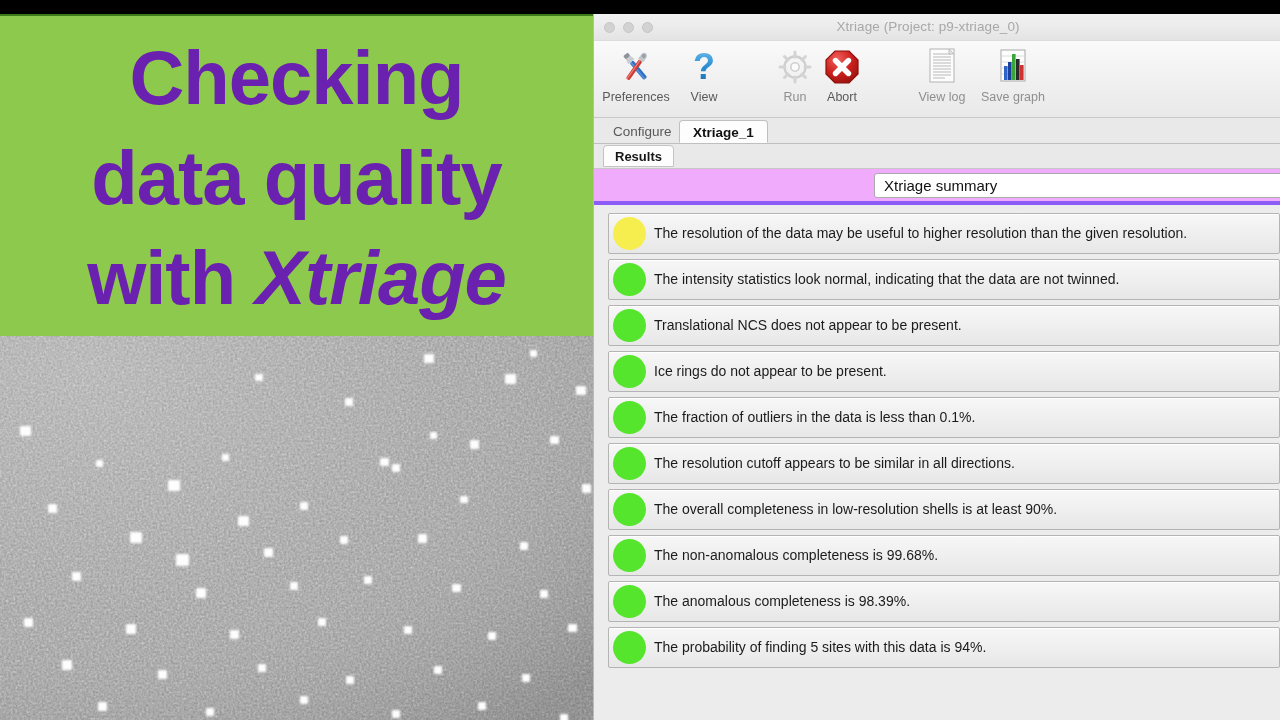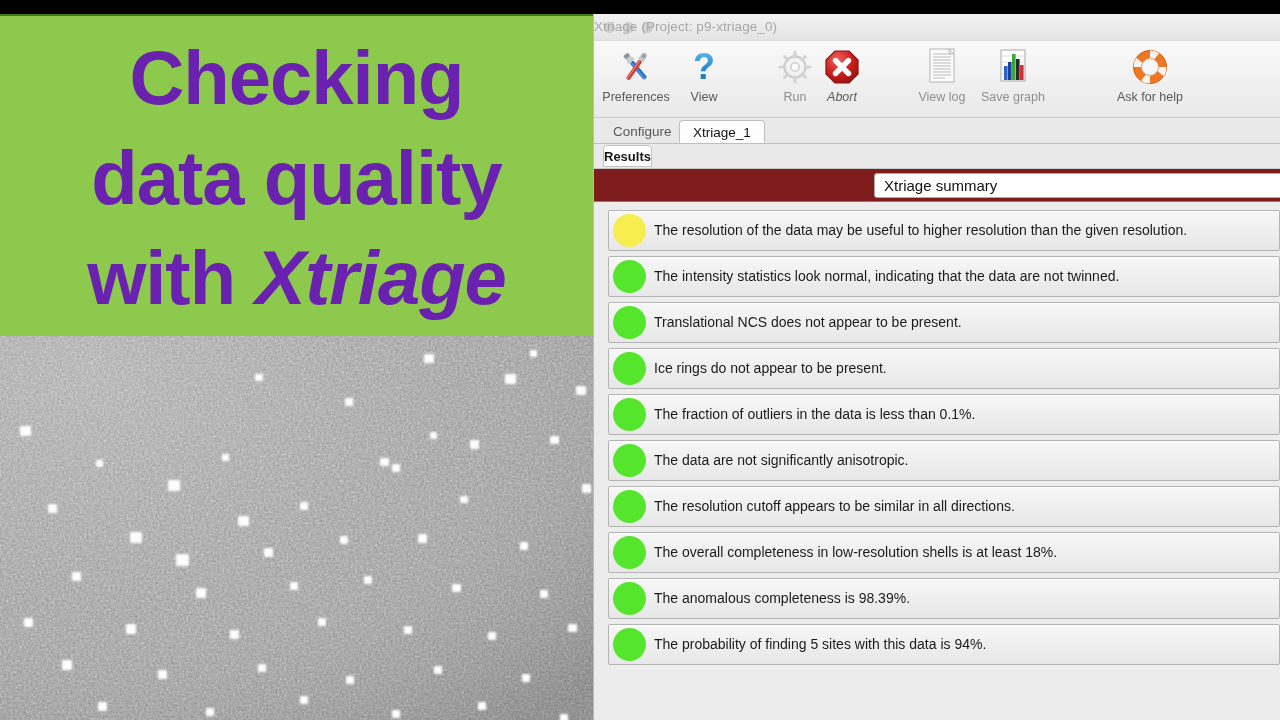--- a/index.html
+++ b/index.html
@@ -80,20 +80,21 @@
     border-radius: 50%;
     background: #d2d2d2;
     border: 1px solid #c6c6c6;
     box-sizing: border-box;
   }
   #tl-close { left: 10px; }
   #tl-min   { left: 29px; }
   #tl-max   { left: 48px; }
   #window-title {
     position: absolute; left: 0; right: 0; top: 5px;
+    text-align: center;
     font-size: 13.5px;
     color: #a8a8a8;
     letter-spacing: 0.1px;
     padding-right: 18px;
   }
 
   
   #toolbar {
     position: relative;
     height: 76px;
@@ -133,53 +134,53 @@
     line-height: 23px;
     padding: 0 13px;
     font-size: 13.5px;
     box-sizing: border-box;
     cursor: default;
     white-space: nowrap;
   }
   .tab.inactive { color: #595959; background: transparent; }
   .tab.active {
     color: #111;
-    font-weight: normal;
+    font-weight: bold;
     background: #fdfdfd;
     border: 1px solid #bfbfbf;
     border-bottom: 1px solid #fdfdfd;
     border-radius: 4px 4px 0 0;
   }
 
   #subtabstrip {
     position: relative;
     height: 24px;
     background: #e9e9e9;
     border-bottom: 1px solid #c7c7c7;
   }
   .subtab {
     position: absolute; left: 9px; top: 1px;
     height: 22px; line-height: 22px;
-    padding: 0 0;
+    padding: 0 11px;
     font-size: 13px; font-weight: bold;
     color: #171717;
     background: #fdfdfd;
     border: 1px solid #c3c3c3;
     border-radius: 4px 4px 0 0;
     box-sizing: border-box;
     cursor: default;
     white-space: nowrap;
   }
 
   
   #chooser-row {
     position: relative;
     height: 32px;
-    background: #7f1d1d;
-    border-bottom: 1px solid #8b5cf6;
+    background: #f0abfc;
+    border-bottom: 4px solid #8b5cf6;
   }
   #summary-dropdown {
     position: absolute;
     left: 280px; top: 4px;
     width: 420px; height: 25px;
     background: #fff;
     border: 1px solid #aaa;
     border-radius: 3px;
     box-sizing: border-box;
     font-size: 15px;
@@ -389,21 +390,21 @@
               <line x1="27" y1="27" x2="30.5" y2="30.5"></line>
               <line x1="30.5" y1="9.5" x2="27" y2="13"></line>
               <line x1="13" y1="27" x2="9.5" y2="30.5"></line>
             </g>
             <circle cx="20" cy="20" r="4.2" fill="#fbfbfb" stroke="#d0d0d0" stroke-width="1.6"></circle>
           </svg>
         </div>
         <div class="tb-lbl">Run</div>
       </div>
 
-      <div class="tb-btn" style="left:210px;font-style:italic;">
+      <div class="tb-btn" style="left:210px;">
         <div class="tb-ico">
           <svg width="40" height="40" viewBox="0 0 40 40">
             <defs>
               <radialGradient id="rg" cx="35%" cy="25%" r="85%">
                 <stop offset="0" stop-color="#f0605c"></stop>
                 <stop offset="0.55" stop-color="#cc1f1c"></stop>
                 <stop offset="1" stop-color="#941210"></stop>
               </radialGradient>
             </defs>
             <polygon points="13,4 27,4 36,13 36,27 27,36 13,36 4,27 4,13" fill="url(#rg)" stroke="#8d100e" stroke-width="1.2"></polygon>
@@ -450,37 +451,20 @@
               <line x1="8" y1="26" x2="26" y2="26"></line>
               <line x1="8" y1="29" x2="26" y2="29"></line>
               <line x1="8" y1="32" x2="20" y2="32"></line>
             </g>
             <polygon points="24,3 29,8 24,8" fill="#e4e4e4" stroke="#b8b8b8" stroke-width="0.8"></polygon>
           </svg>
         </div>
         <div class="tb-lbl">View log</div>
       </div>
 
-      <div class="tb-btn" style="left:518px;">
-        <div class="tb-ico">
-          <svg width="42" height="42" viewBox="0 0 42 42">
-            <circle cx="21" cy="21" r="16.5" fill="#ef7622"></circle>
-            <circle cx="21" cy="21" r="16.5" fill="none" stroke="#d95f12" stroke-width="1"></circle>
-            <g fill="#fbf4ef">
-              <path d="M21 4.5 a16.5 16.5 0 0 1 9.2 2.8 l-5.0 5.9 a9 9 0 0 0 -4.2 -1.1 z"></path>
-              <path d="M37.5 21 a16.5 16.5 0 0 1 -2.8 9.2 l-5.9 -5.0 a9 9 0 0 0 1.1 -4.2 z"></path>
-              <path d="M21 37.5 a16.5 16.5 0 0 1 -9.2 -2.8 l5.0 -5.9 a9 9 0 0 0 4.2 1.1 z"></path>
-              <path d="M4.5 21 a16.5 16.5 0 0 1 2.8 -9.2 l5.9 5.0 a9 9 0 0 0 -1.1 4.2 z"></path>
-            </g>
-            <circle cx="21" cy="21" r="8.2" fill="#f7f7f7"></circle>
-            <circle cx="21" cy="21" r="8.2" fill="none" stroke="#d4d4d4" stroke-width="1"></circle>
-          </svg>
-        </div>
-        <div class="tb-lbl enabled">Ask for help</div>
-      </div>
     </div>
 
     <div id="tabstrip">
       <div class="tab inactive" style="left:6px;">Configure</div>
       <div class="tab active" style="left:85px;">Xtriage_1</div>
     </div>
 
     <div id="subtabstrip">
       <div class="subtab">Results</div>
     </div>
@@ -505,29 +489,29 @@
         <div class="result-row">
           <div class="status-dot" style="background: rgb(85, 229, 44);"></div>
           <div class="result-text">Ice rings do not appear to be present.</div>
         </div>
         <div class="result-row">
           <div class="status-dot" style="background: rgb(85, 229, 44);"></div>
           <div class="result-text">The fraction of outliers in the data is less than 0.1%.</div>
         </div>
         <div class="result-row">
           <div class="status-dot" style="background: rgb(85, 229, 44);"></div>
-          <div class="result-text">The data are not significantly anisotropic.</div>
-        </div>
-        <div class="result-row">
-          <div class="status-dot" style="background: rgb(85, 229, 44);"></div>
           <div class="result-text">The resolution cutoff appears to be similar in all directions.</div>
         </div>
         <div class="result-row">
           <div class="status-dot" style="background: rgb(85, 229, 44);"></div>
-          <div class="result-text">The overall completeness in low-resolution shells is at least 18%.</div>
+          <div class="result-text">The overall completeness in low-resolution shells is at least 90%.</div>
+        </div>
+        <div class="result-row">
+          <div class="status-dot" style="background: rgb(85, 229, 44);"></div>
+          <div class="result-text">The non-anomalous completeness is 99.68%.</div>
         </div>
         <div class="result-row">
           <div class="status-dot" style="background: rgb(85, 229, 44);"></div>
           <div class="result-text">The anomalous completeness is 98.39%.</div>
         </div>
         <div class="result-row">
           <div class="status-dot" style="background: rgb(85, 229, 44);"></div>
           <div class="result-text">The probability of finding 5 sites with this data is 94%.</div>
         </div>
       </div>

